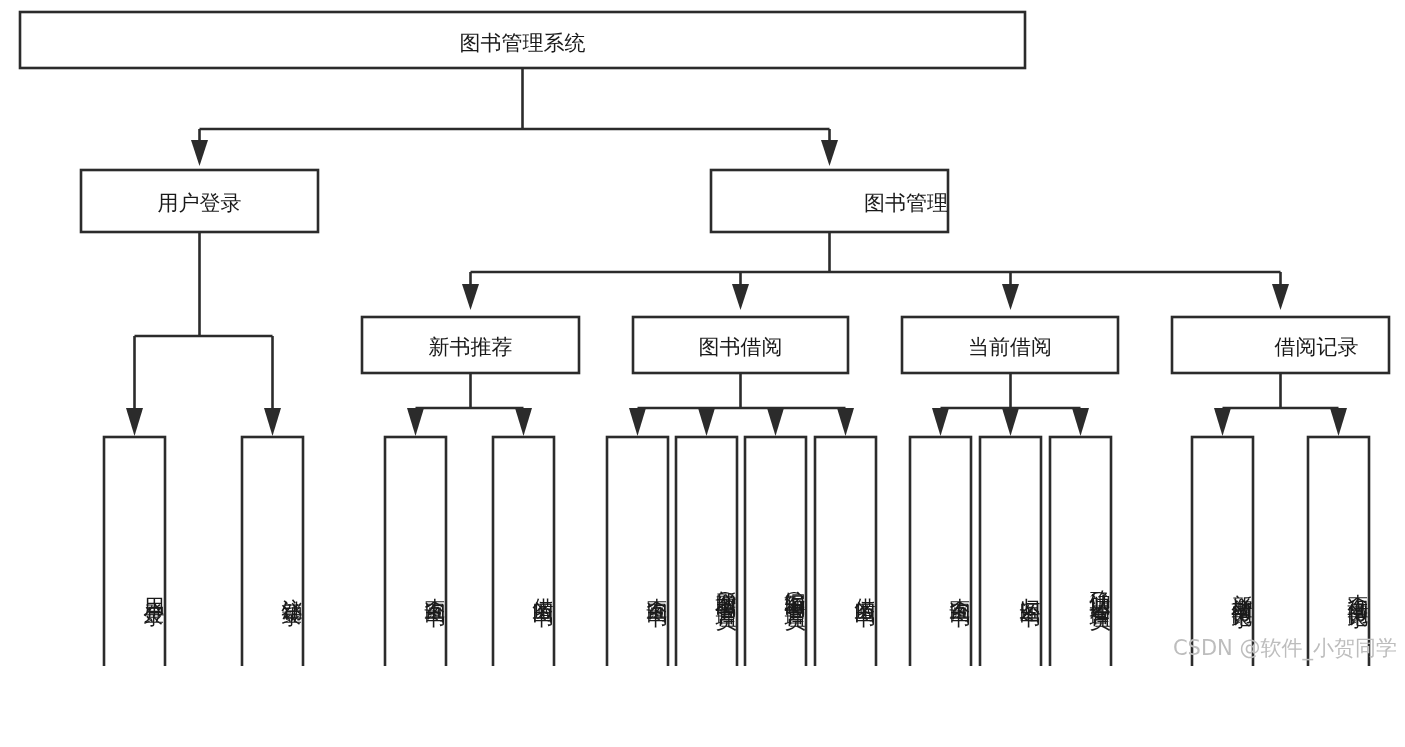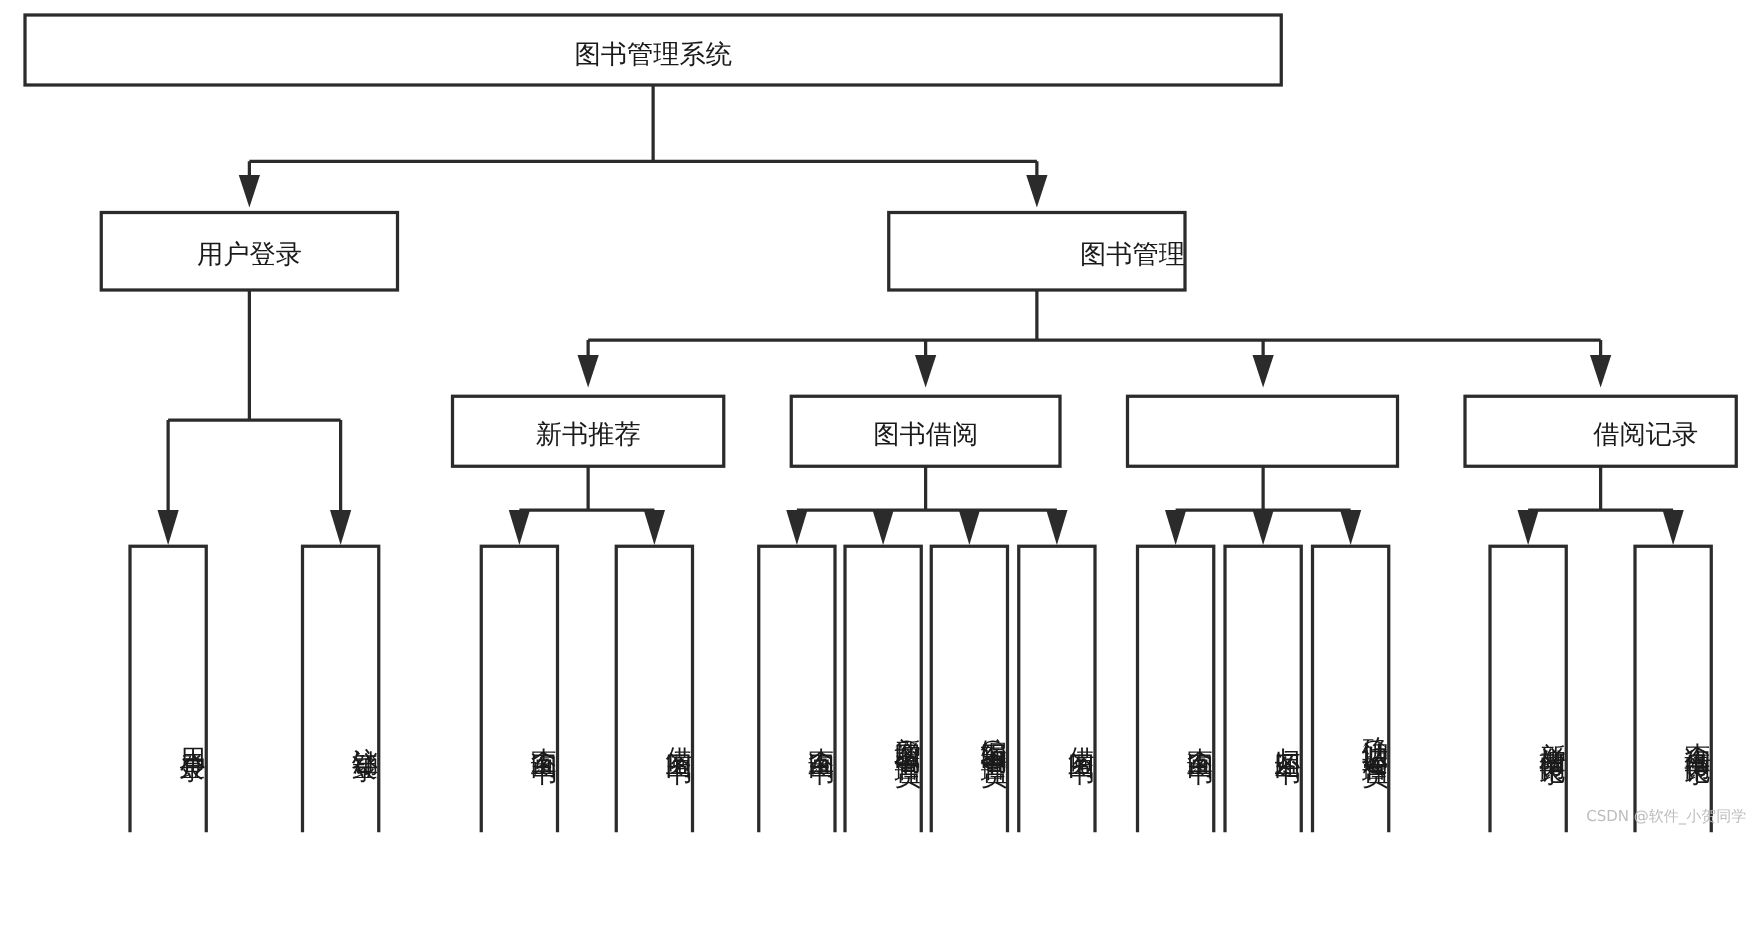--- a/index.html
+++ b/index.html
@@ -59,21 +59,21 @@
     color: #1a1a1a;
     text-align: center;
     white-space: nowrap;
     pointer-events: none;
   }
   .watermark {
     position: absolute;
     right: 8px;
     bottom: 4px;
     font-family: "DejaVu Sans", "Liberation Sans", sans-serif;
-    font-size: 12px;
+    font-size: 21px;
     color: #bdbdbd;
     white-space: nowrap;
     pointer-events: none;
   }
 </style>
 </head>
 <body>
 
 <div id="diagram-root">
 
@@ -160,20 +160,21 @@
     <rect class="node-box" x="1308" y="437" width="61" height="298"></rect>
   </svg>
 
   <div class="hlabel" style="left:20px; top:29px; width:1005px;">图书管理系统</div>
 
   <div class="hlabel" style="left:81px; top:189px; width:237px;">用户登录</div>
   <div class="hlabel" style="left:711px; top:189px; width:237px;text-align:right;">图书管理</div>
 
   <div class="hlabel" style="left:362px; top:333px; width:217px;">新书推荐</div>
   <div class="hlabel" style="left:633px; top:333px; width:215px;">图书借阅</div>
+  <div class="hlabel" style="left:902px; top:333px; width:216px;">当前借阅</div>
   <div class="hlabel" style="left:1172px; top:333px; width:217px;padding-left:36px;">借阅记录</div>
 
   <div class="vlabel" style="left:104px; top:504px; width:61px; height:165px;">用户登录</div>
   <div class="vlabel" style="left:242px; top:504px; width:61px; height:165px;">注销登录</div>
 
   <div class="vlabel" style="left:385px; top:504px; width:61px; height:165px;">查询图书</div>
   <div class="vlabel" style="left:493px; top:504px; width:61px; height:165px;">借阅图书</div>
 
   <div class="vlabel" style="left:607px; top:504px; width:61px; height:165px;">查询图书</div>
   <div class="vlabel" style="left:676px; top:444px; width:61px; height:285px;">新增图书（管理员）</div>

